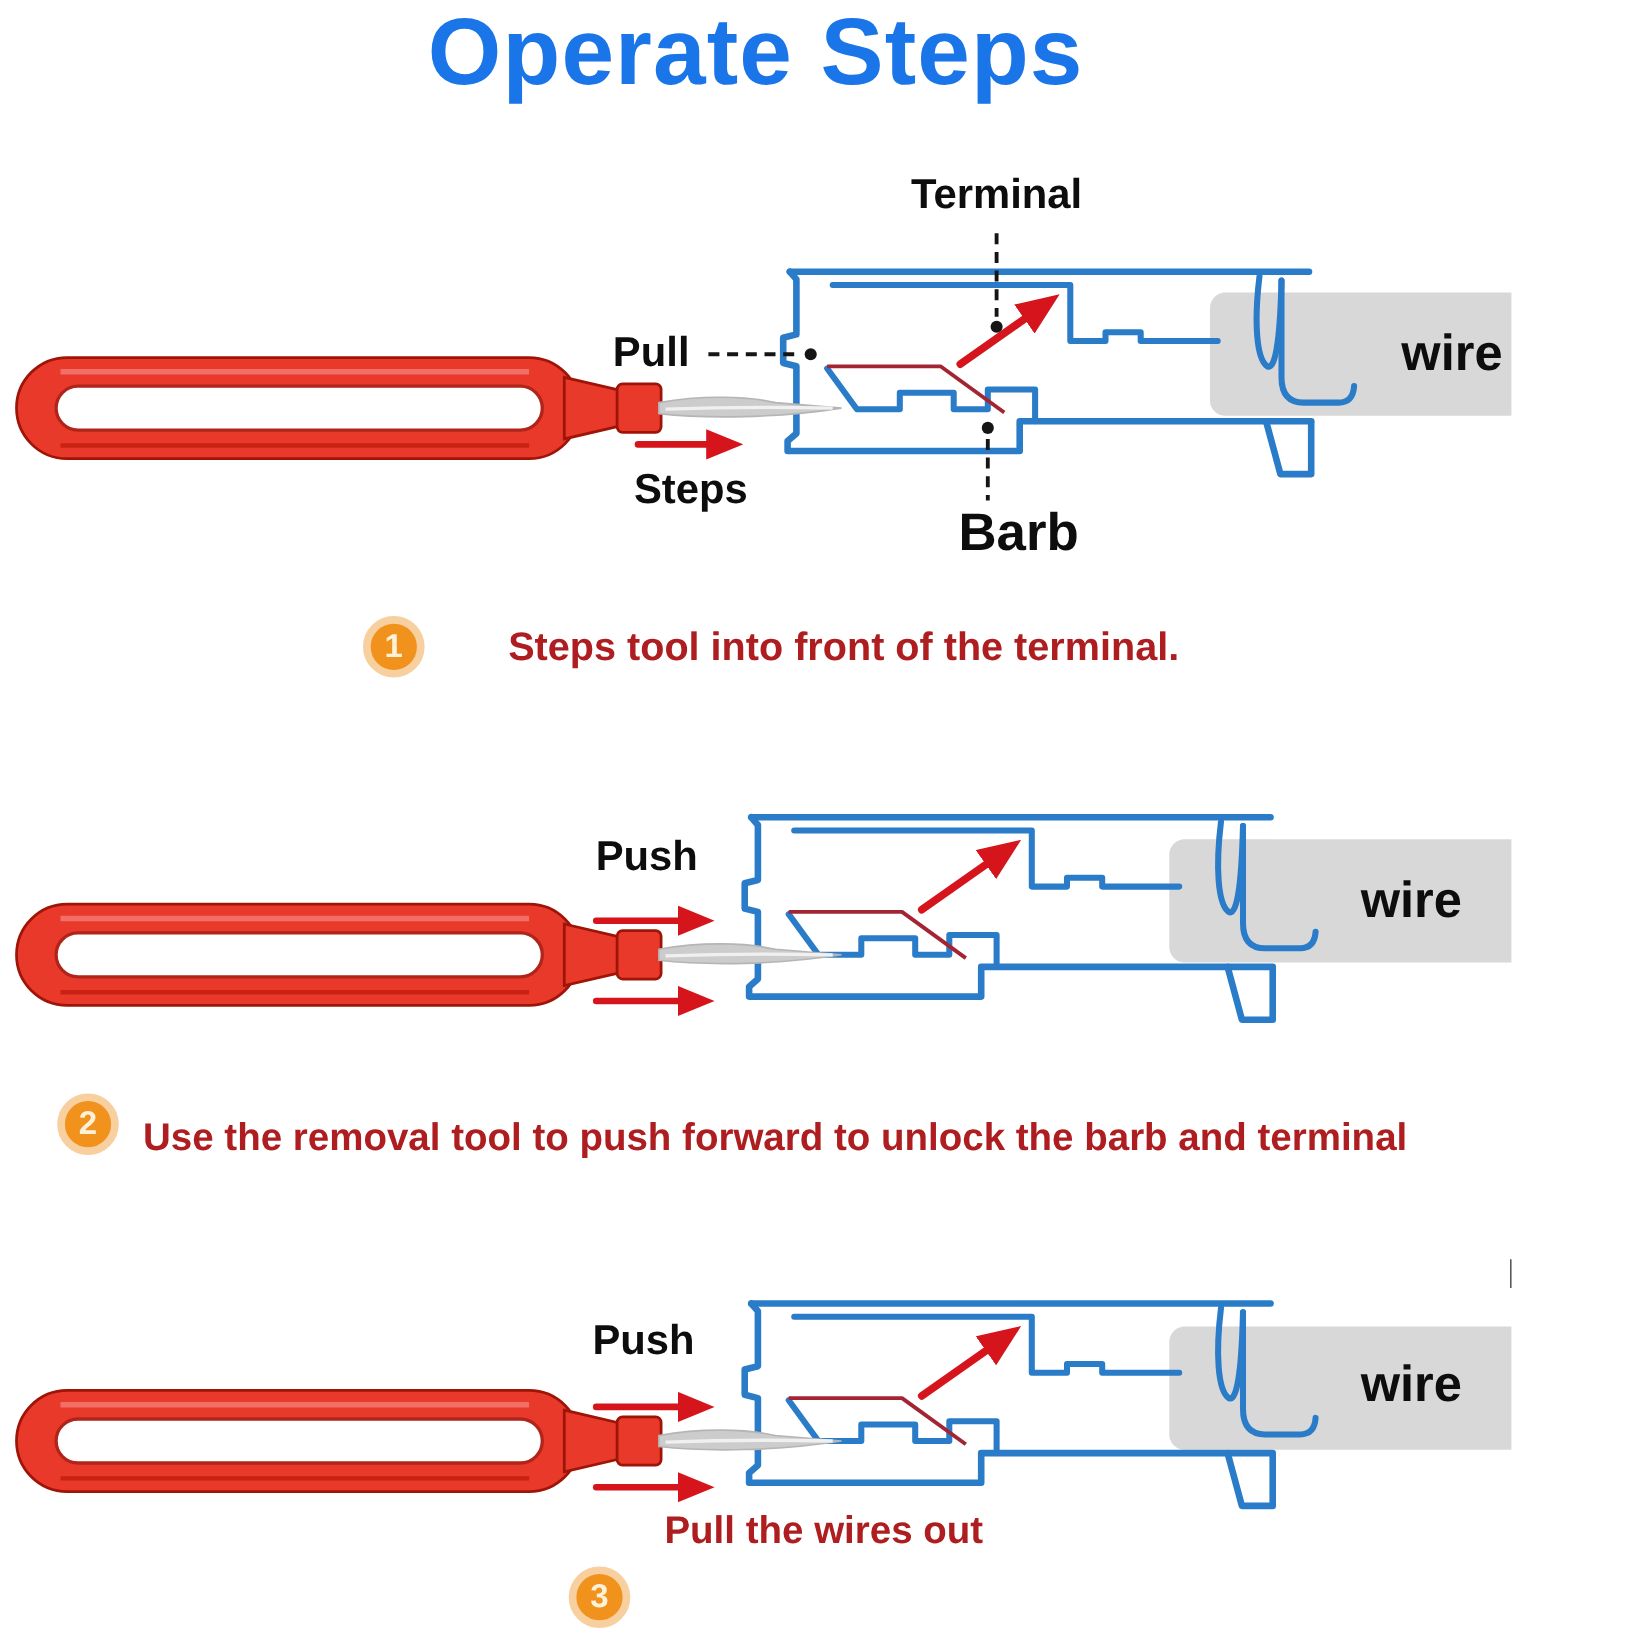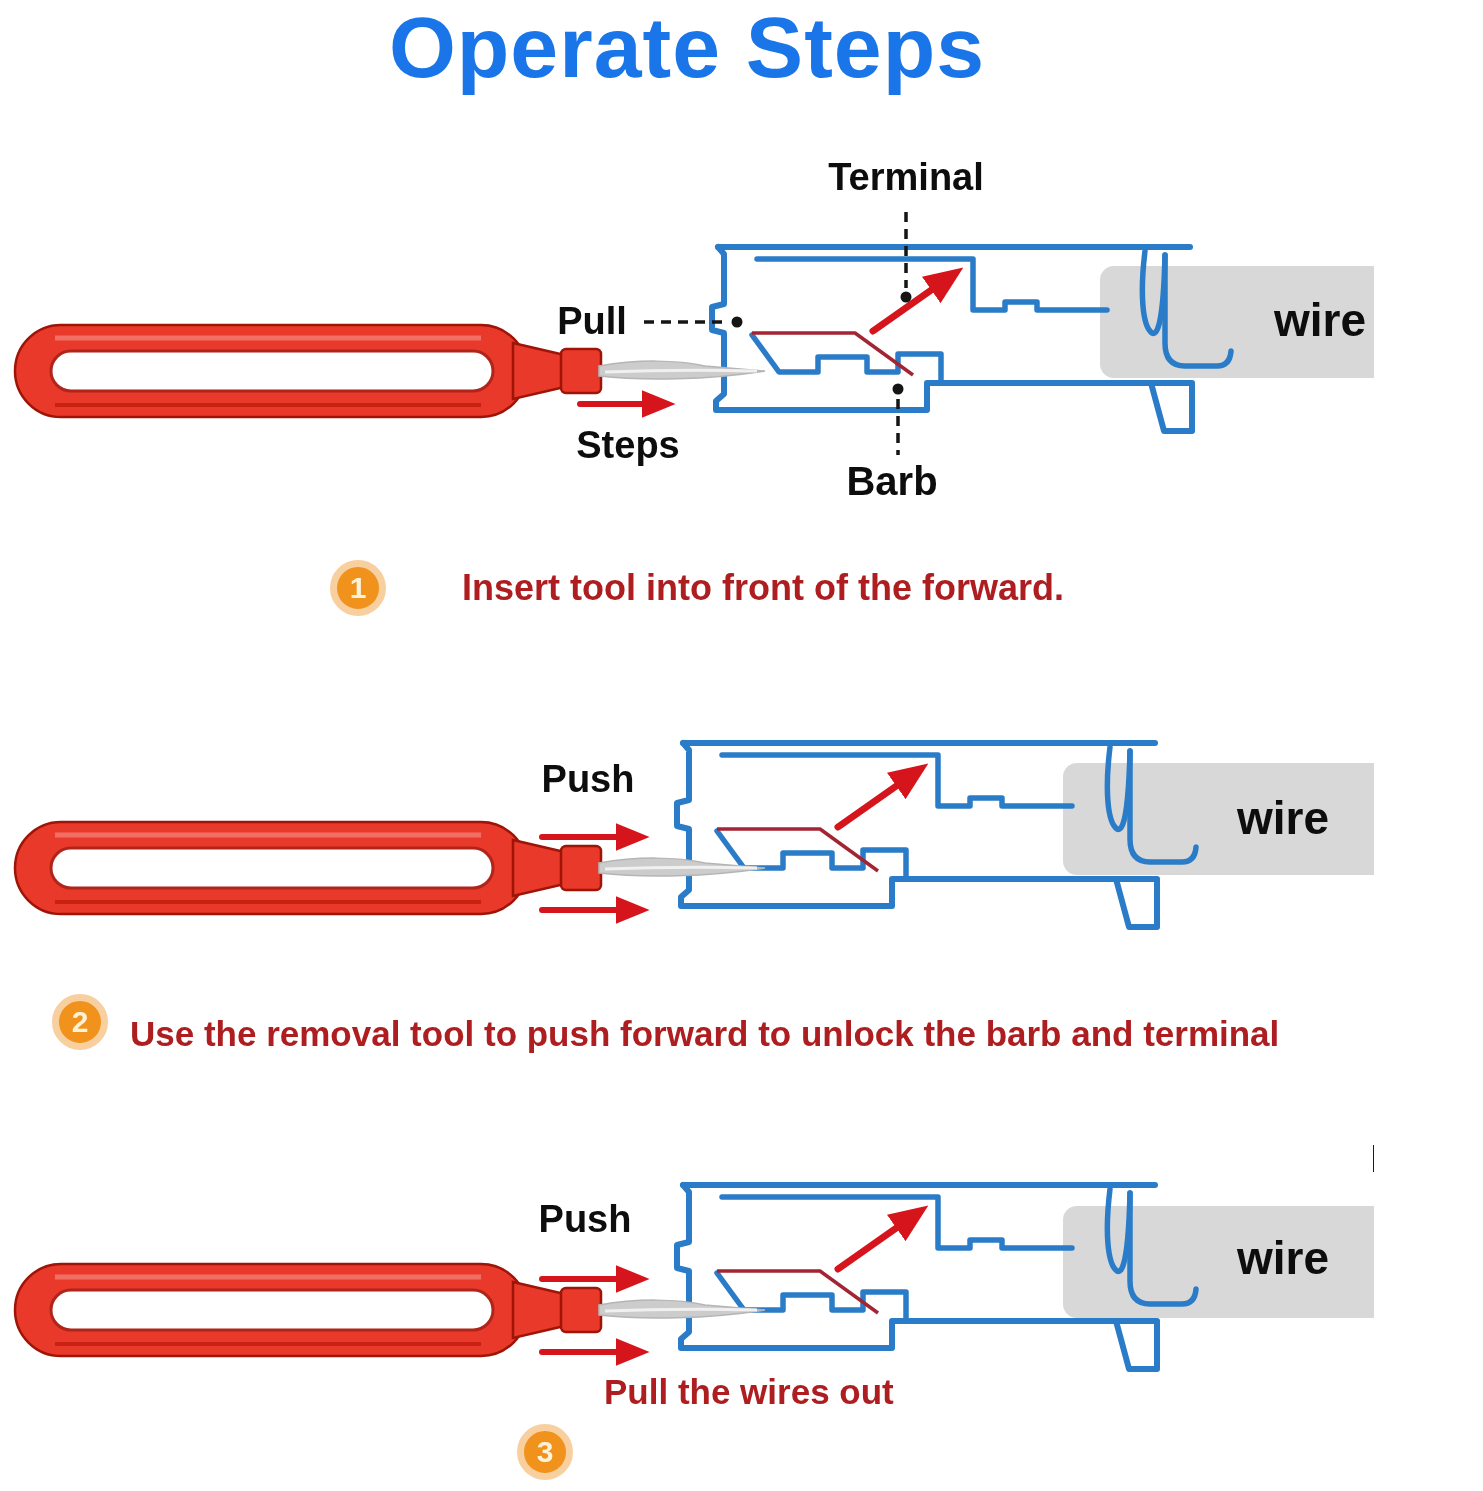--- a/index.html
+++ b/index.html
@@ -105,32 +105,32 @@
       <line class="flow-arrow" x1="1378" y1="1307" x2="1448" y2="1307" marker-end="url(#arw)"></line>
       <use href="#tool" transform="translate(13,1262)"></use>
     </g>
   </svg>
 
   <div class="page-title">Operate Steps</div>
 
   <div class="lbl" style="left:906px;top:158px;">Terminal</div>
   <div class="lbl" style="left:592px;top:302px;">Pull</div>
   <div class="lbl" style="left:628px;top:426px;">Steps</div>
-  <div class="lbl" style="left:892px;top:460px;font-size:40px;">Barb</div>
+  <div class="lbl" style="left:926px;top:460px;font-size:48px;">Barb</div>
   <div class="lbl wire" style="left:1320px;top:296px;">wire</div>
 
   <div class="lbl" style="left:588px;top:760px;">Push</div>
   <div class="lbl wire" style="left:1283px;top:794px;">wire</div>
 
   <div class="lbl" style="left:585px;top:1200px;">Push</div>
   <div class="lbl" style="left:1417px;top:1140px;">Push</div>
   <div class="lbl wire" style="left:1283px;top:1234px;">wire</div>
 
   <div class="step-badge" style="left:330px;top:560px;">1</div>
-  <div class="step-text" style="left:462px;top:570px;font-size:36px;">Insert tool into front of the forward.</div>
+  <div class="step-text" style="left:462px;top:570px;font-size:36px;">Steps tool into front of the terminal.</div>
 
   <div class="step-badge" style="left:52px;top:994px;">2</div>
   <div class="step-text" style="left:130px;top:1004px;font-size:35px;margin-top:12px;">Use the removal tool to push forward to unlock the barb and terminal</div>
 
   <div class="step-badge" style="left:517px;top:1424px;">3</div>
   <div class="step-text" style="left:604px;top:1374px;font-size:35px;">Pull the wires out</div>
 
 </div>
 
 </body></html>

